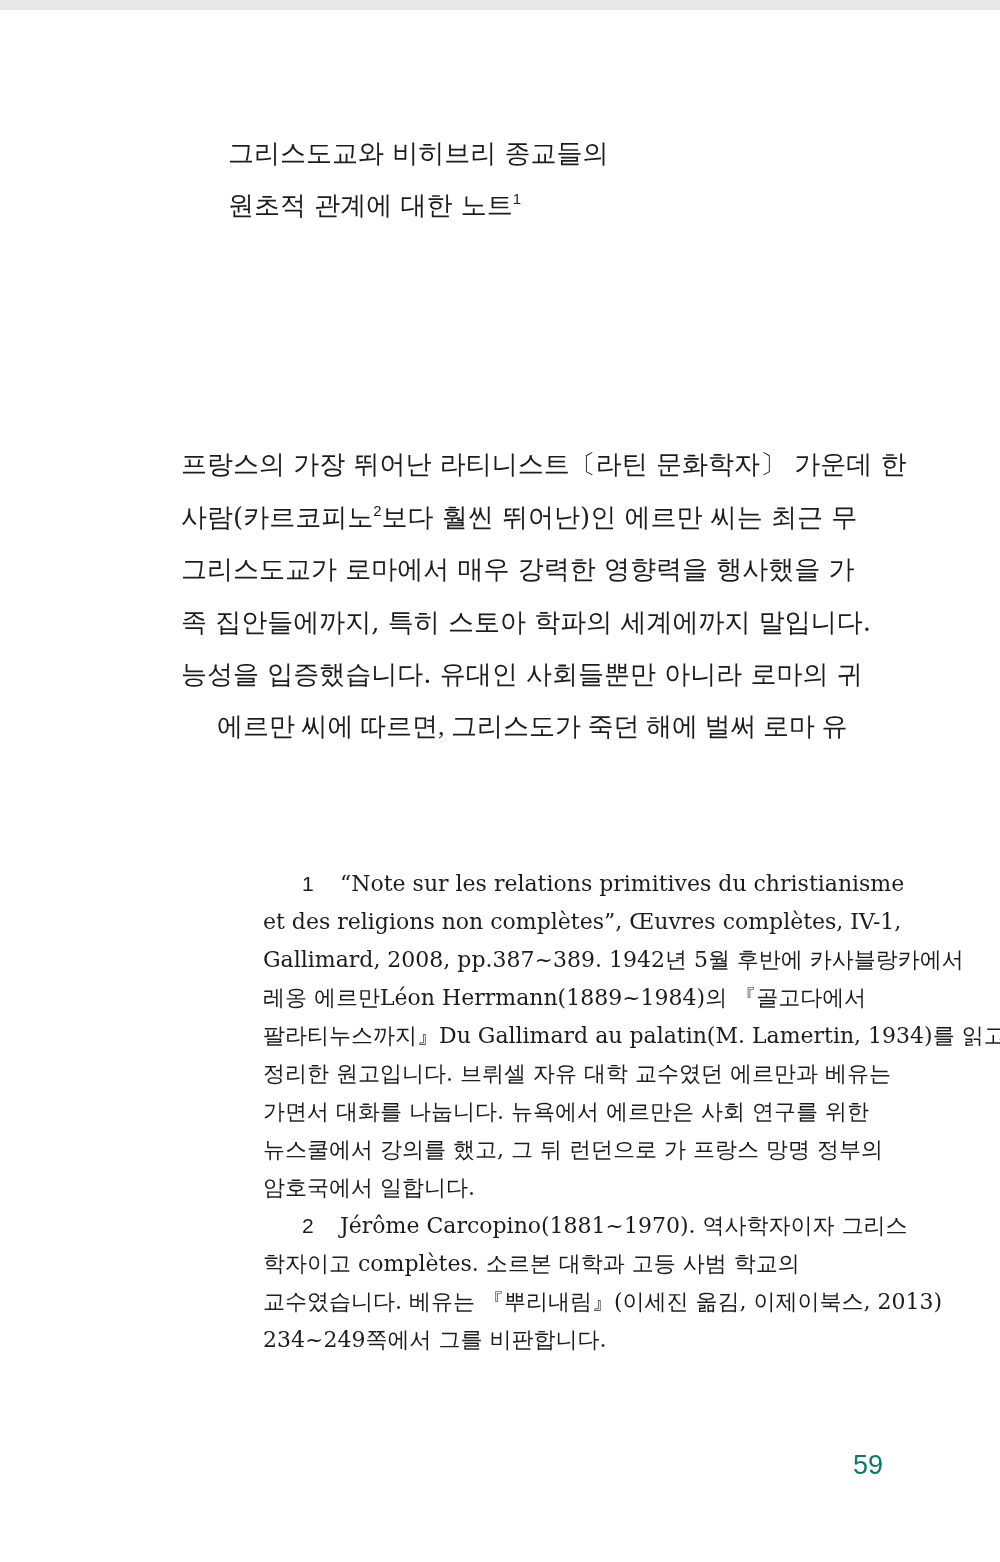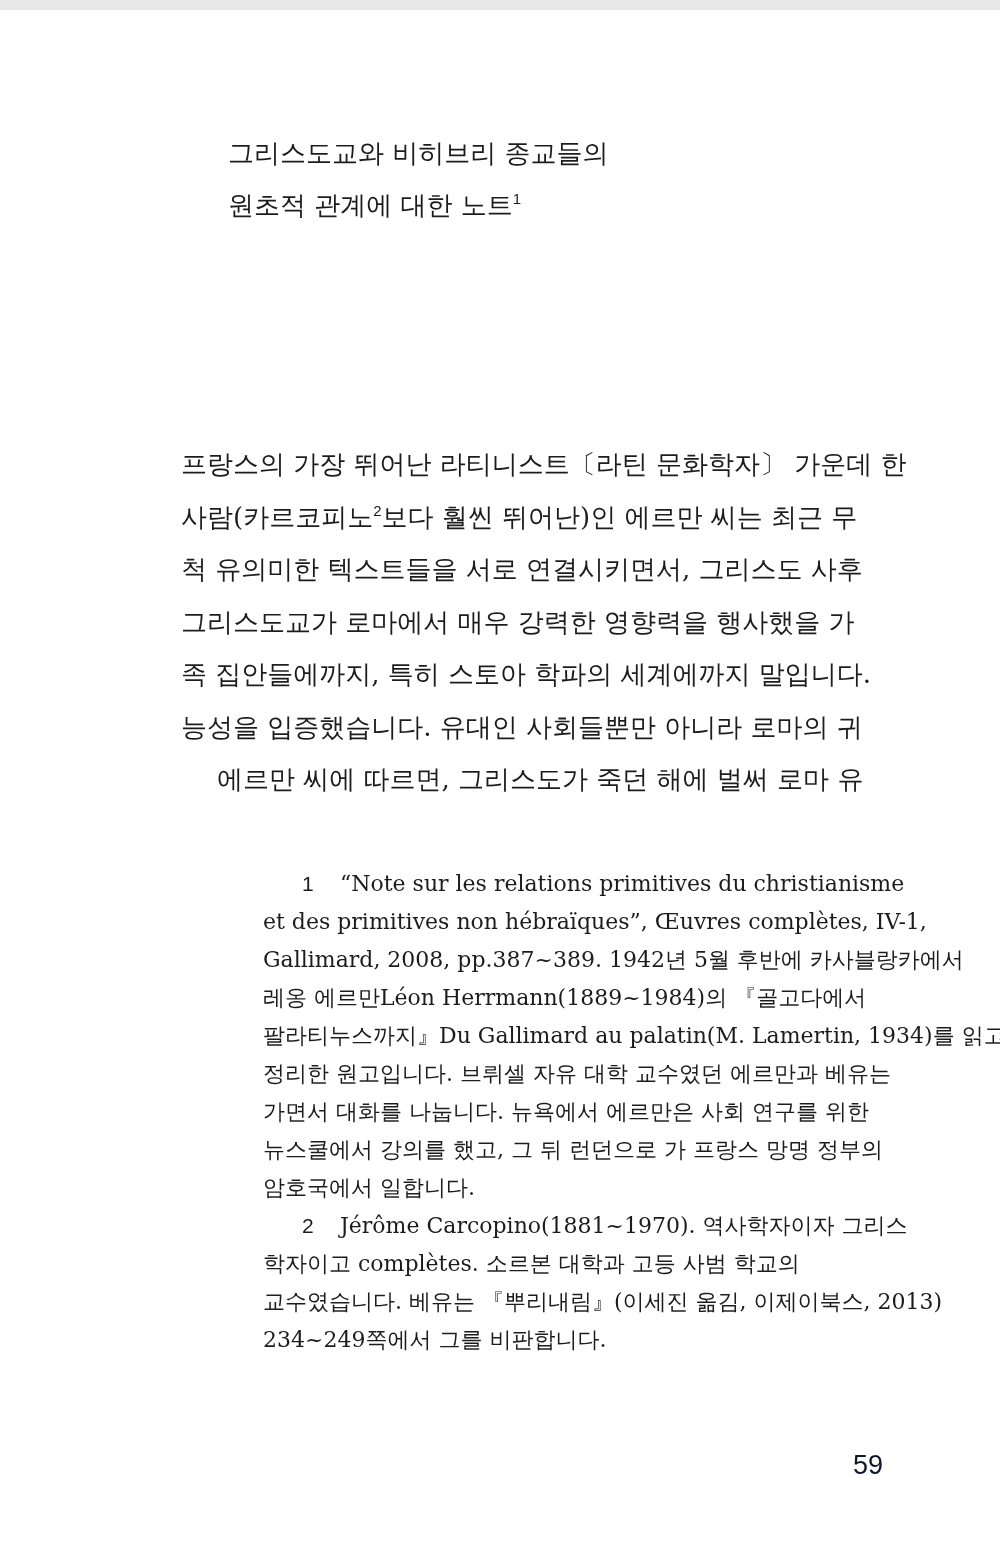--- a/index.html
+++ b/index.html
@@ -31,20 +31,21 @@
   .body-block {
     position: absolute;
     left: 181px;
     top: 428px;
     font-size: 26px;
     line-height: 52.5px;
     white-space: nowrap;
   }
   .body-line.indent {
     padding-left: 36px;
+    font-family: Liberation Serif, serif;
   }
   sup.ref {
     font-family: "Liberation Sans", sans-serif;
     font-size: 15px;
     line-height: 0;
     vertical-align: super;
   }
   
   .footnotes {
     position: absolute;
@@ -65,21 +66,21 @@
   }
   .italic {
   }
   
   .page-number {
     position: absolute;
     left: 853px;
     top: 1440px;
     font-family: "Liberation Sans", sans-serif;
     font-size: 27px;
-    color: #0f172a;
+    color: #0f766e;
   }
 </style>
 </head>
 <body>
 
 <div class="page">
 
   <div class="title-block">
     <div class="title-line">
       <span>그리스도교와 비히브리 종교들의</span>
@@ -87,35 +88,34 @@
     <div class="title-line">
       <span>원초적 관계에 대한 노트</span><sup class="ref">1</sup>
     </div>
   </div>
 
   <div class="body-block">
     <div class="body-line">프랑스의 가장 뛰어난 라티니스트〔라틴 문화학자〕 가운데 한</div>
     <div class="body-line">
       <span>사람(카르코피노</span><sup class="ref">2</sup><span>보다 훨씬 뛰어난)인 에르만 씨는 최근 무</span>
     </div>
-    <div class="body-line">척 유의미한 텍스트들을 서로 연결시키면서, 그리스도 사후</div>
     <div class="body-line">그리스도교가 로마에서 매우 강력한 영향력을 행사했을 가</div>
     <div class="body-line">족 집안들에까지, 특히 스토아 학파의 세계에까지 말입니다.</div>
     <div class="body-line">능성을 입증했습니다. 유대인 사회들뿐만 아니라 로마의 귀</div>
     <div class="body-line indent">에르만 씨에 따르면, 그리스도가 죽던 해에 벌써 로마 유</div>
   </div>
 
   <div class="footnotes">
 
     <div>
       <div class="fn-line fn-first">
         <span class="fn-num">1</span><span>“Note sur les relations primitives du christianisme</span>
       </div>
       <div class="fn-line">
-        <span>et des primitives non hébraïques”, </span><span class="italic">Œuvres complètes</span><span>, IV-1,</span>
+        <span>et des religions non complètes”, </span><span class="italic">Œuvres complètes</span><span>, IV-1,</span>
       </div>
       <div class="fn-line">Gallimard, 2008, pp.387~389. 1942년 5월 후반에 카사블랑카에서</div>
       <div class="fn-line">레옹 에르만Léon Herrmann(1889~1984)의 『골고다에서</div>
       <div class="fn-line">
         <span>팔라티누스까지』</span><span class="italic">Du Gallimard au palatin</span><span>(M. Lamertin, 1934)를 읽고</span>
       </div>
       <div class="fn-line">정리한 원고입니다. 브뤼셀 자유 대학 교수였던 에르만과 베유는</div>
       <div class="fn-line">가면서 대화를 나눕니다. 뉴욕에서 에르만은 사회 연구를 위한</div>
       <div class="fn-line">뉴스쿨에서 강의를 했고, 그 뒤 런던으로 가 프랑스 망명 정부의</div>
       <div class="fn-line">암호국에서 일합니다.</div>

